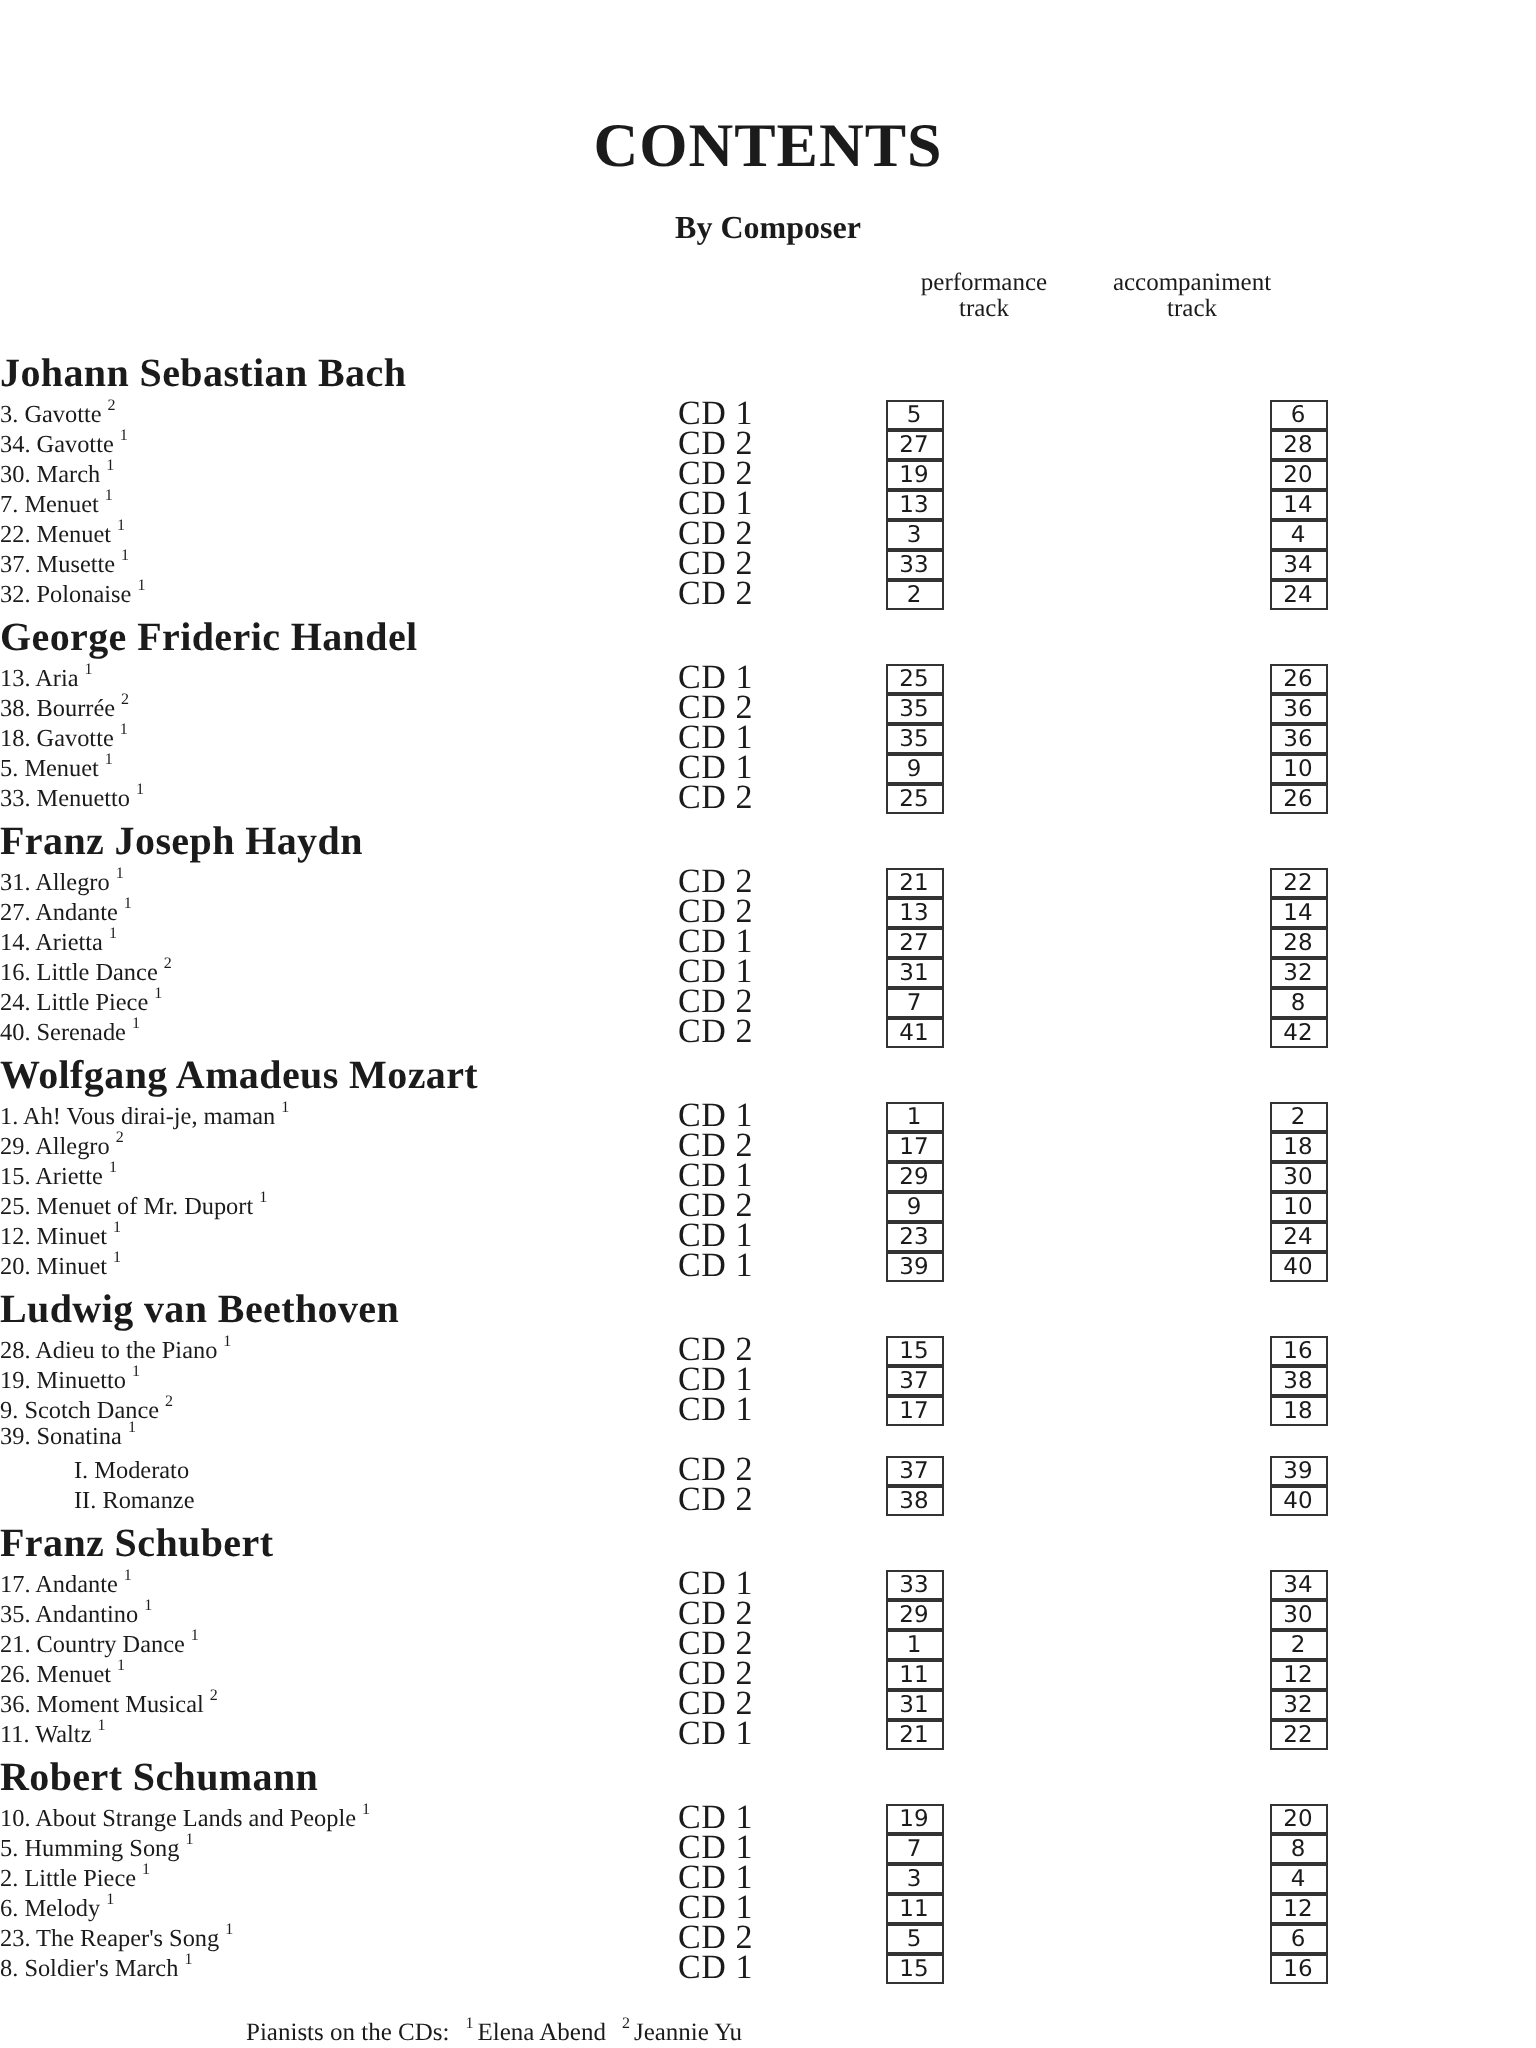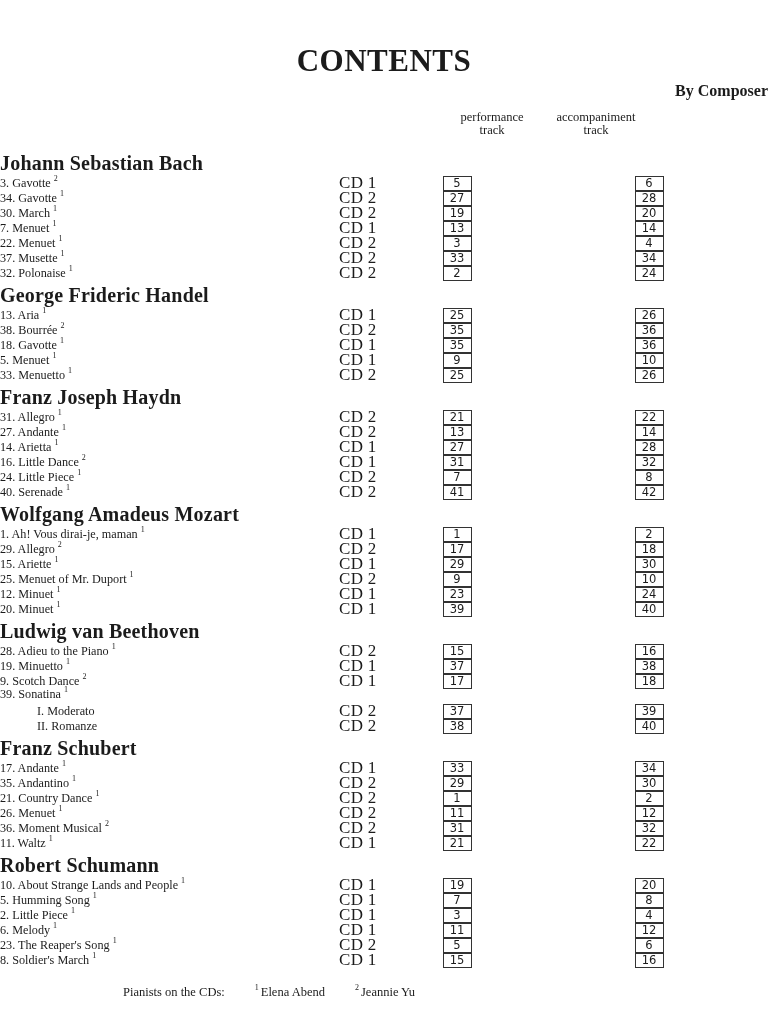--- a/index.html
+++ b/index.html
@@ -11,28 +11,28 @@
   body{
     width:768px;height:1024px;
     background:var(--bg);
     font-family:"Liberation Serif", serif;
     color:var(--text);
     overflow:hidden;
   }
   .page{width:768px;height:1024px;position:relative;}
 
   .title{
-    margin:4px;padding-top:40px;
+    margin:16px;padding-top:40px;
     text-align:center;
     font-size:31px;line-height:33px;
     font-weight:600;
     letter-spacing:0.5px;
   }
   .subtitle{
-    text-align:right;
+    text-align:center;
     font-size:16px;line-height:20px;
     font-weight:700;
   }
 
   .grid{
     display:grid;
     grid-template-columns:295px 44px 60px 44px 60px;
     margin-left:123px;
   }
 
@@ -78,21 +78,21 @@
     display:flex;align-items:center;justify-content:center;
     font-family:"DejaVu Sans", sans-serif;
     font-size:11.5px;line-height:13px;
   }
 
   .footer{
     margin-left:123px;margin-top:19px;
     font-size:12.5px;
   }
   .footer sup{font-size:8px;position:relative;top:-1px;}
-  .pianist{margin-left:30px;}
+  .pianist{margin-left:8px;}
   .pianist .pname{margin-left:2px;}
 </style>
 </head>
 <body>
 
 <div class="page">
 
   <h1 class="title">CONTENTS</h1>
   <div class="subtitle">By Composer</div>
 

